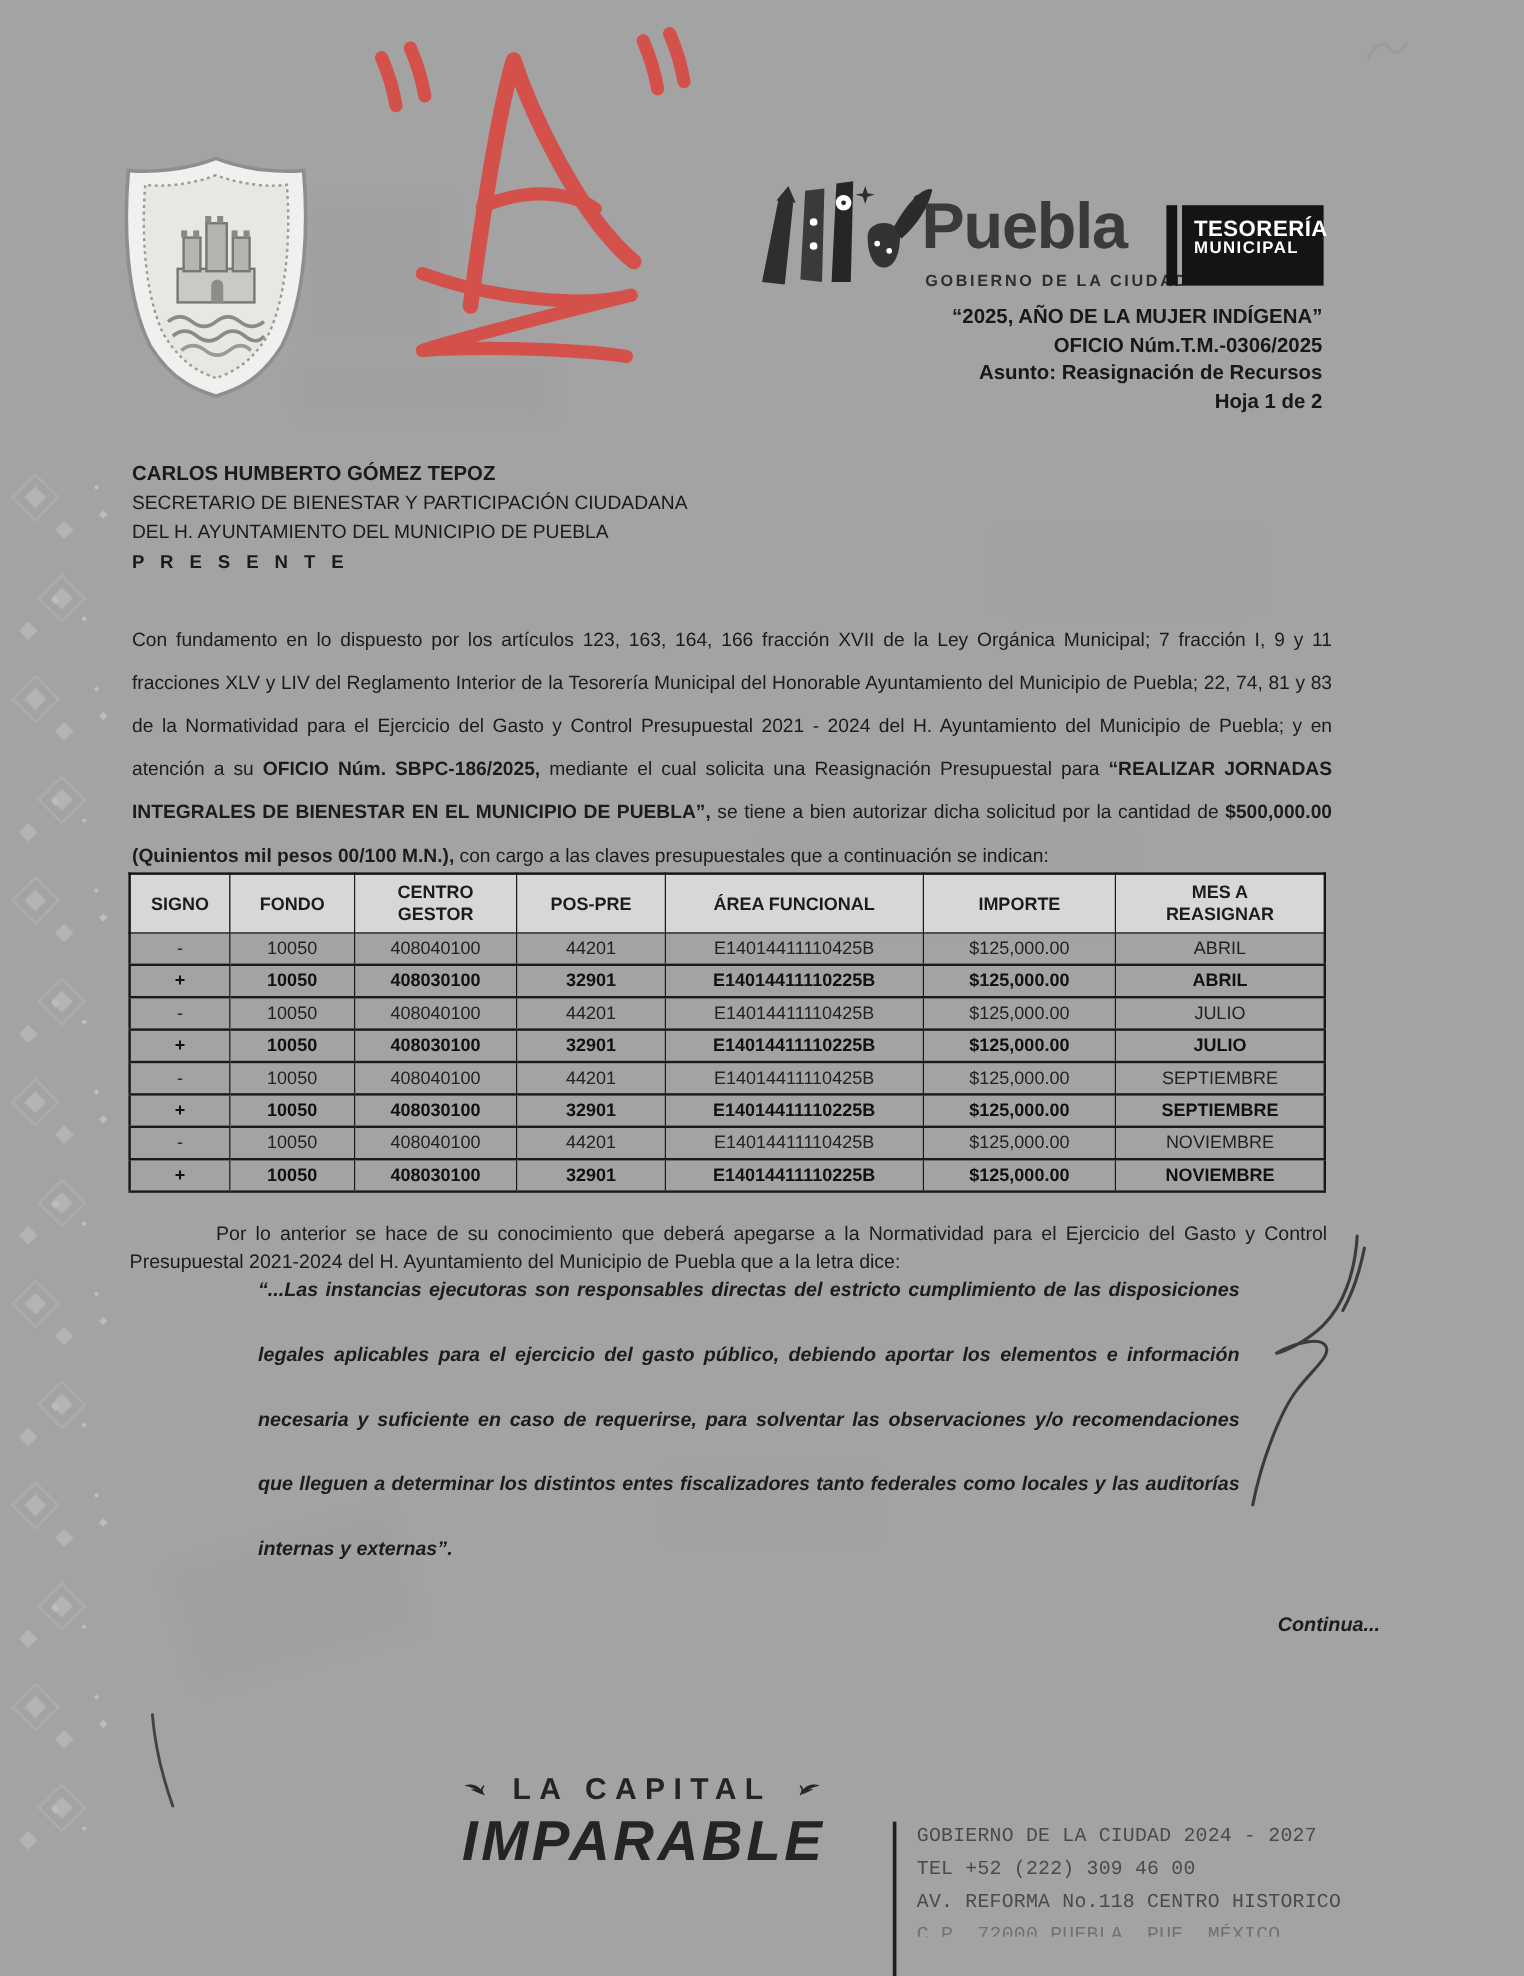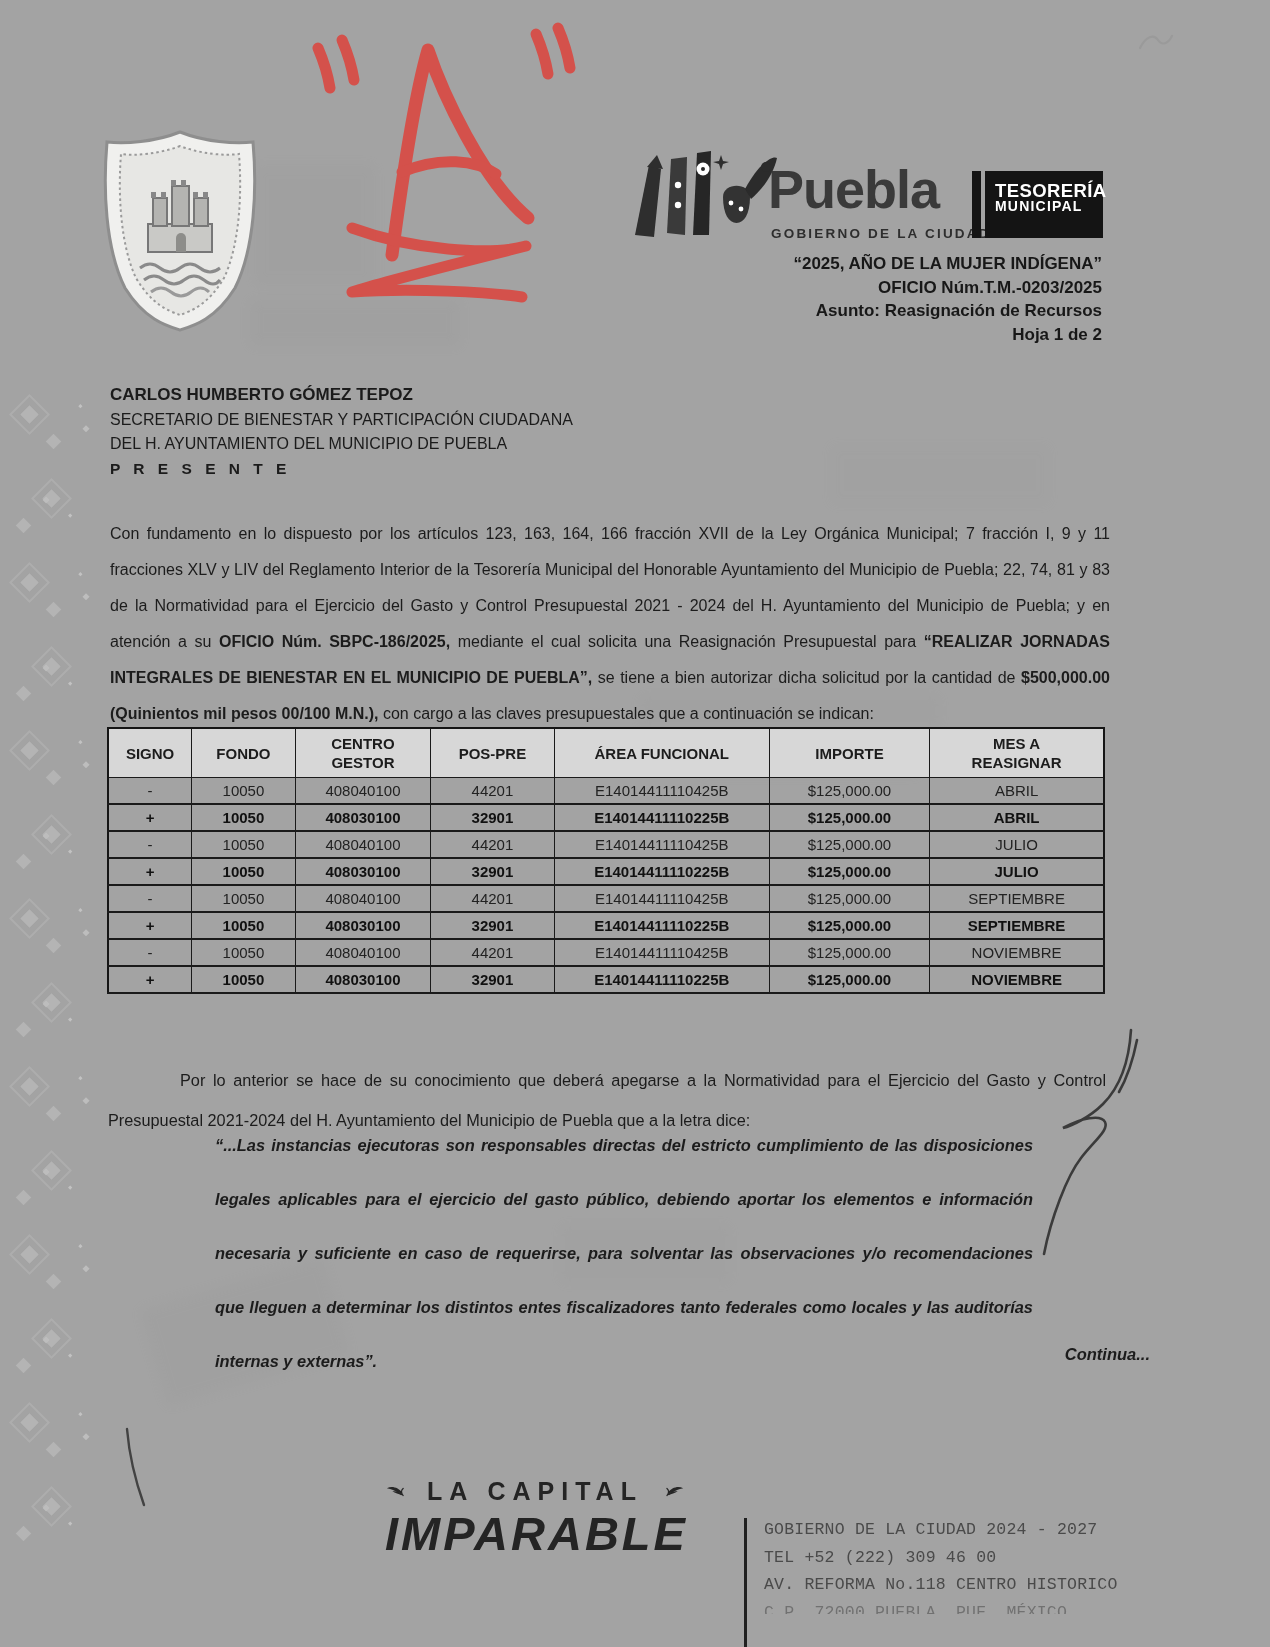--- a/index.html
+++ b/index.html
@@ -13,22 +13,22 @@
   .badge-title{font-size:18.5px;font-weight:bold;letter-spacing:.4px;line-height:19px;}
   .badge-sub{font-size:14px;font-weight:bold;letter-spacing:1.2px;line-height:12px;}
   .meta{position:absolute;right:168px;top:252px;text-align:right;font-weight:bold;font-size:17px;line-height:23.5px;color:#181818;}
   
   .recipient{position:absolute;left:110px;top:383px;font-size:16px;line-height:24.5px;color:#1b1b1b;}
   .recipient .name{font-size:17px;font-weight:bold;}
   .recipient .presente{font-weight:bold;letter-spacing:4.5px;font-size:15.5px;}
   
   .p1{position:absolute;left:110px;top:500px;width:1000px;font-size:16px;line-height:36px;text-align:justify;}
   .p1 b{font-weight:bold;}
-  .p2{position:absolute;left:108px;top:1044px;width:998px;font-size:16.3px;line-height:40px;text-indent:72px;text-align:justify;}
-  .quote{position:absolute;left:215px;top:1102px;width:818px;font-size:16.4px;line-height:54px;
+  .p2{position:absolute;left:108px;top:1000px;width:998px;font-size:16.3px;line-height:24px;text-indent:72px;text-align:justify;}
+  .quote{position:absolute;left:215px;top:1032px;width:818px;font-size:16.4px;line-height:54px;
          font-weight:bold;font-style:italic;text-align:justify;}
   .continua{position:absolute;left:1000px;top:1345px;width:150px;text-align:right;font-weight:bold;font-style:italic;font-size:16.5px;}
   
   .tblwrap{position:absolute;left:107px;top:727px;width:998px;}
   table{border-collapse:collapse;width:100%;border:2.5px solid #151515;table-layout:fixed;}
   th,td{border:1.2px solid #1a1a1a;text-align:center;font-size:15px;padding:0 3px;overflow:hidden;}
   th{background:#d7d7d7;height:48px;font-weight:bold;white-space:pre-line;line-height:19px;}
   td{height:25px;color:#222;}
   tr.bold-row td{font-weight:bold;border-top-width:2px;border-bottom-width:2px;color:#111;}
   
@@ -175,21 +175,21 @@
     <div class="badge-title">TESORERÍA</div>
     <div class="badge-sub">MUNICIPAL</div>
   </div>
 
   <svg style="position:absolute;left:1138px;top:30px;" width="36" height="24" viewBox="0 0 36 24" fill="none" stroke="#9a9a9a" stroke-width="2.2" stroke-linecap="round">
     <path d="M2,18 C8,6 16,4 20,10 C24,16 30,14 34,6"></path>
   </svg>
 
   <div class="meta">
     <div>“2025, AÑO DE LA MUJER INDÍGENA”</div>
-    <div>OFICIO Núm.T.M.-0203/2025</div>
+    <div>OFICIO Núm.T.M.-0306/2025</div>
     <div>Asunto: Reasignación de Recursos</div>
     <div>Hoja 1 de 2</div>
   </div>
 
   <div class="recipient">
     <div class="name">CARLOS HUMBERTO GÓMEZ TEPOZ</div>
     <div>SECRETARIO DE BIENESTAR Y PARTICIPACIÓN CIUDADANA</div>
     <div>DEL H. AYUNTAMIENTO DEL MUNICIPIO DE PUEBLA</div>
     <div class="presente">P R E S E N T E</div>
   </div>

